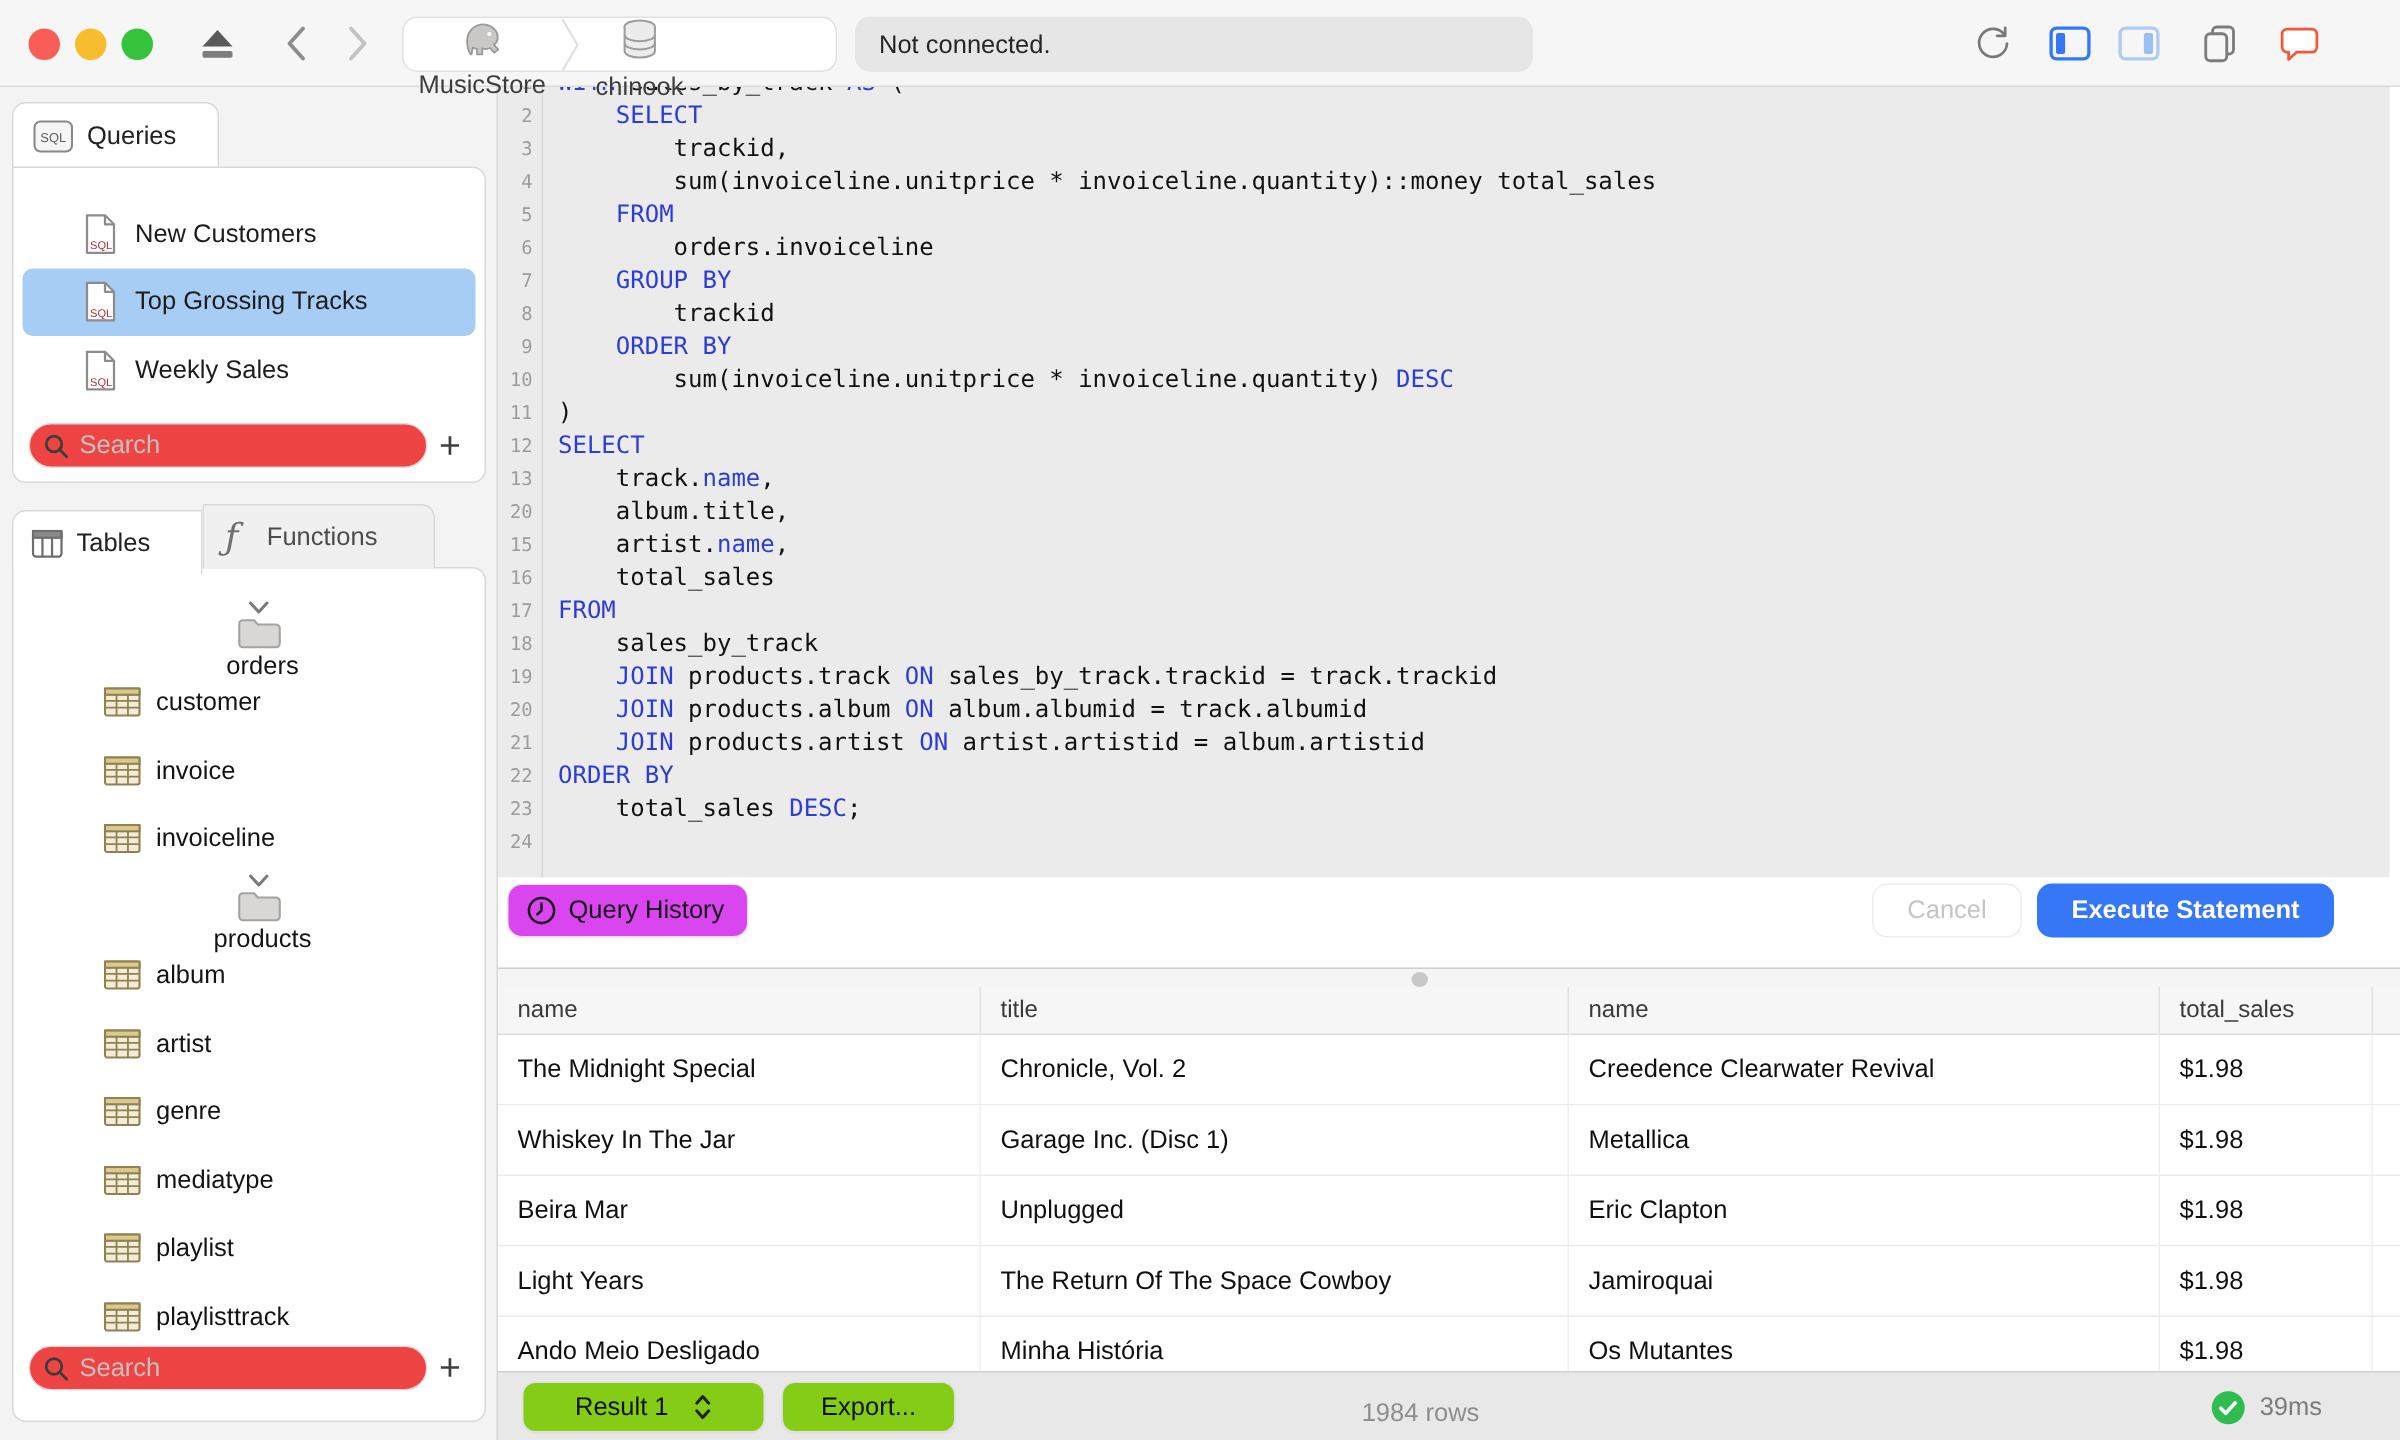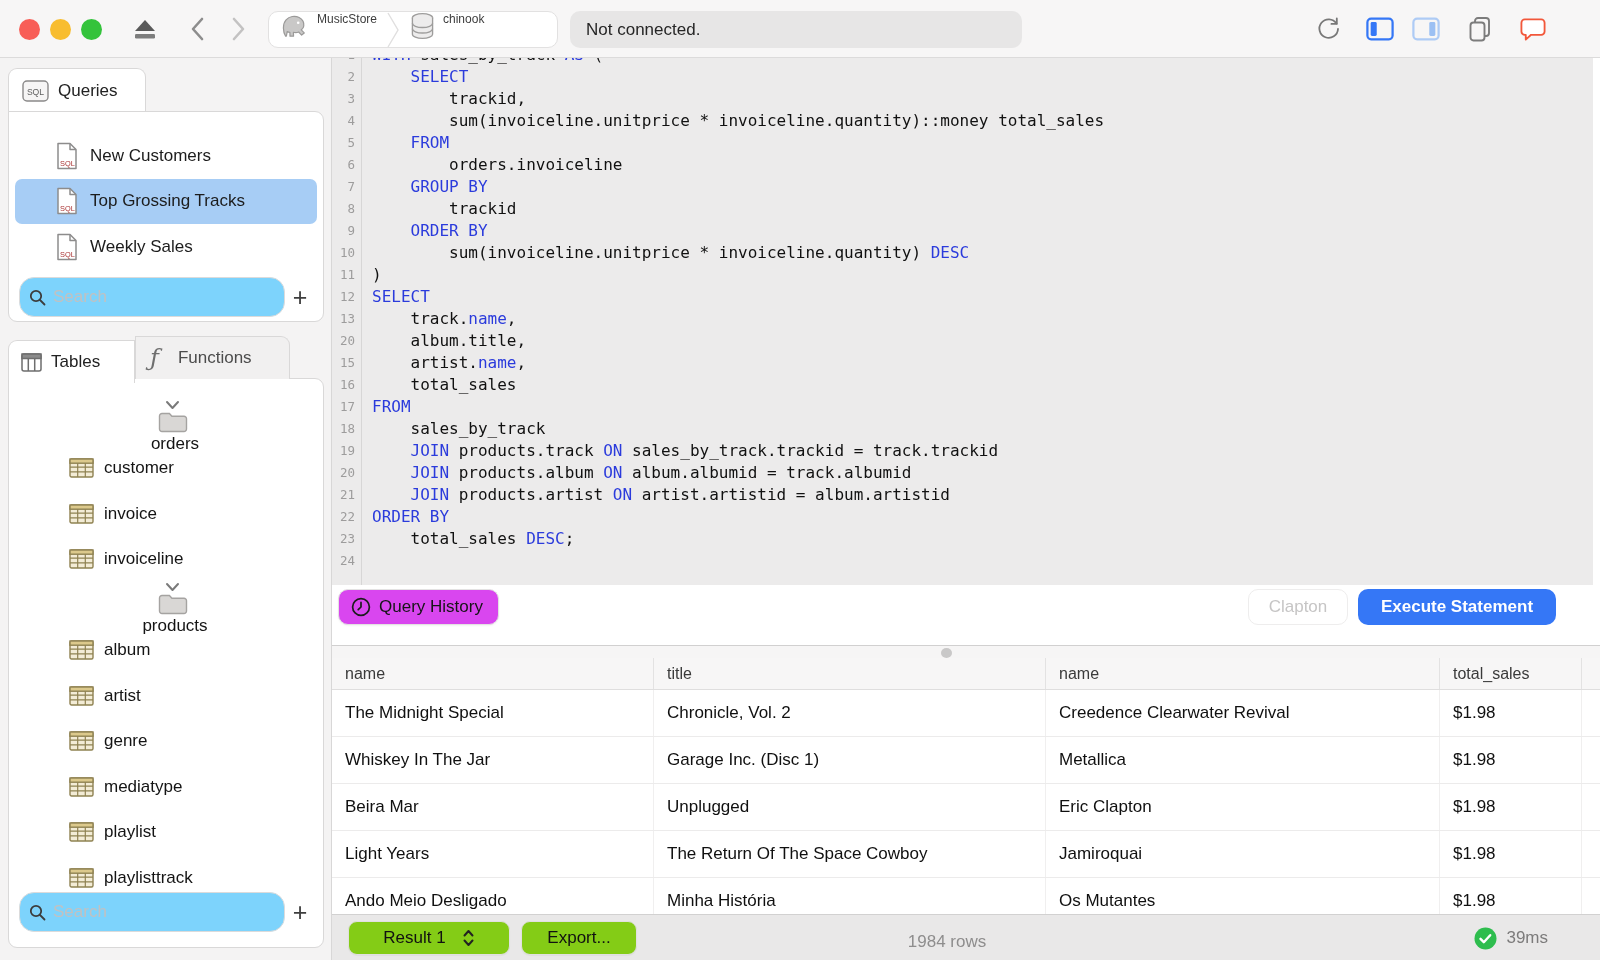--- a/index.html
+++ b/index.html
@@ -6,35 +6,35 @@
   html,body { width:1600px; height:960px; overflow:hidden; }
   body { font-family:"Liberation Sans", sans-serif; background:#fff; color:#1c1c1c; position:relative; }
 
   
   .titlebar { position:absolute; left:0; top:0; width:1600px; height:58px; background:#F7F6F6; border-bottom:1px solid #DCDBDB; z-index:5; }
   .lights { position:absolute; left:19px; top:19px; display:flex; gap:10px; }
   .light { width:21px; height:21px; border-radius:50%; }
   .light.red{ background:#F85E57; } .light.yellow{ background:#F8BD2F; } .light.green{ background:#34C33B; }
   .tb-icon { position:absolute; top:15px; width:28px; height:28px; display:flex; align-items:center; justify-content:center; }
   .crumbbar { position:absolute; left:268px; top:11px; width:290px; height:37px; background:#fff; border:1px solid #E2E1E1; border-radius:10px; display:flex; align-items:center; }
-  .crumb { display:flex; align-items:flex-start; gap:8px; padding:0 10px; height:100%; font-size:12px; color:#3d3d3d; }
+  .crumb { display:flex; align-items:center; gap:8px; padding:0 10px; height:100%; font-size:17px; color:#3d3d3d;flex-direction:column; }
   .crumb-sep { width:13px; height:36px; flex:0 0 aupx; }
   .status-pill { position:absolute; left:570px; top:11px; width:452px; height:37px; background:#E7E6E6; border-radius:10px; font-size:17px; color:#262626; line-height:37px; padding-left:16px; }
 
   
   .sidebar { position:absolute; left:0; top:58px; width:332px; bottom:0; background:#F4F3F3; border-right:1px solid #D8D7D7; }
   .tab { border:1px solid #D9D8D8; border-bottom:none; background:#fff; display:flex; align-items:center; gap:9px; font-size:17px; color:#222; }
   .qtab { position:absolute; left:8px; top:10px; width:138px; height:44px; border-radius:9px 9px 0 0; padding-left:13px; }
   .card { position:absolute; left:8px; width:316px; background:#fff; border:1px solid #D9D8D8; }
   .qcard { top:53px; height:211px; border-radius:0 9px 9px 9px; overflow:hidden; }
   .qlist { padding-top:21px; }
   .qitem { height:45.5px; margin:0 6px; border-radius:7px; display:flex; align-items:center; padding-left:41px; gap:12px; font-size:17px; }
   .qitem.sel { background:#A7CDF5; }
   .searchrow { position:absolute; left:10px; right:6px; bottom:9px; height:30px; display:flex; align-items:center; }
-  .searchbox { width:266px; height:40px; background:#7dd3fc; border:1px solid #DCDBDB; border-radius:15px; display:flex; align-items:center; padding-left:9px; gap:7px; }
+  .searchbox { width:266px; height:30px; background:#ef4444; border:1px solid #DCDBDB; border-radius:15px; display:flex; align-items:center; padding-left:9px; gap:7px; }
   .searchbox input { border:none; outline:none; background:transparent; font-size:17px; color:#333; width:210px; font-family:"Liberation Sans",sans-serif; }
   .searchbox input::placeholder { color:#C2C1C1; }
   .plusbtn { width:30px; text-align:center; font-size:25px; font-weight:300; color:#3e3e3e; line-height:28px; }
 
   .ttab1 { position:absolute; left:8px; top:282px; width:127px; height:43px; border-radius:9px 0 0 0; padding-left:12px; z-index:2; }
   .ttab2 { position:absolute; left:135px; top:278px; width:155px; height:43px; border-radius:0 9px 0 0; padding-left:14px; background:#F1F0F0; color:#4c4c4c; z-index:1; }
   .tcard { top:320px; height:570px; border-radius:0 9px 9px 9px; overflow:hidden; }
   .tree { padding-top:21px; }
   .trow { height:45.5px; display:flex; align-items:center; font-size:17px; color:#141414; }
   .trow.schema { padding-left:18px; gap:0;flex-direction:column; }
@@ -411,21 +411,21 @@
   <div class="actionbar">
     <div class="btn btn-qh">
       <span>
         <svg width="20" height="20" viewBox="0 0 20 20">
             <circle cx="10" cy="10" r="8.4" fill="none" stroke="#1c1c1c" stroke-width="1.7"></circle>
             <path d="M10 5.4V10l-2.8 2.6" fill="none" stroke="#1c1c1c" stroke-width="1.7" stroke-linecap="round" stroke-linejoin="round"></path>
           </svg>
       </span>
       <span>Query History</span>
     </div>
-    <div class="btn btn-cancel">Clapton</div>
+    <div class="btn btn-cancel">Cancel</div>
     <div class="btn btn-exec">Execute Statement</div>
   </div>
 
   <div class="splitter">
     <div class="dot"></div>
   </div>
 
   <div class="rheader" id="rheader">
       <div class="hc">name</div>
       <div class="hc">title</div>

